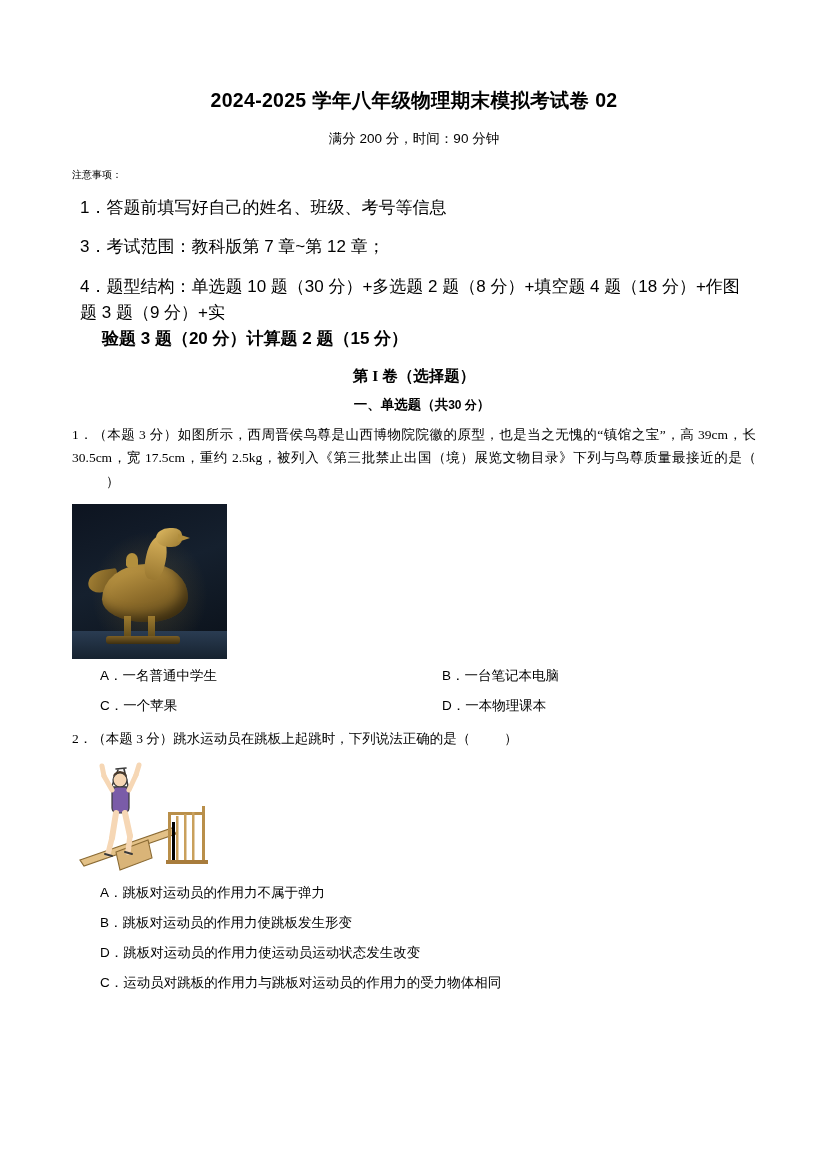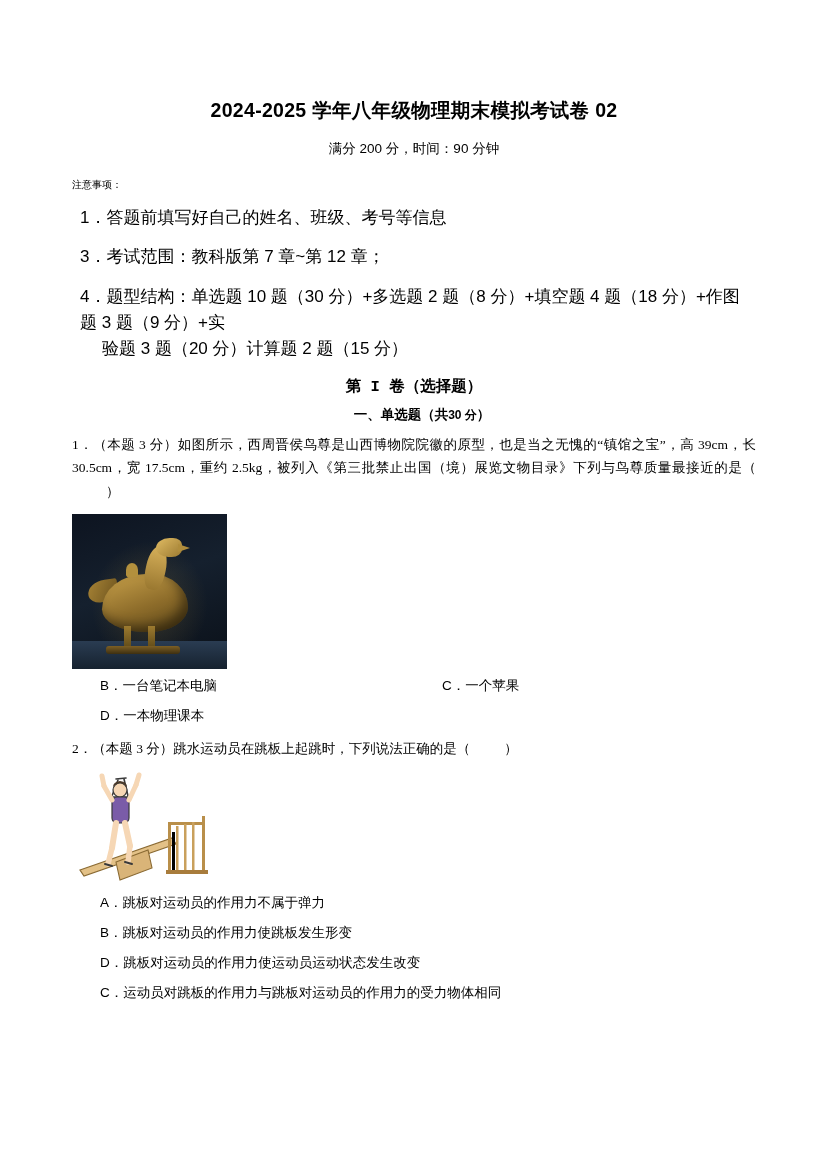--- a/index.html
+++ b/index.html
@@ -19,21 +19,21 @@
     position: absolute;
     left: 0; top: 0;
     width: 827px;
     height: 1169px;
     padding: 0;
     box-sizing: border-box;
   }
   .content {
     position: absolute;
     left: 72px;
-    top: 97px;
+    top: 87px;
     width: 684px;
   }
   .doc-title {
     text-align: center;
     font-size: 19.5px;
     font-weight: bold;
     letter-spacing: 0.3px;
     margin: 0 0 16px 0;
     font-family: "Liberation Sans", "DejaVu Sans", sans-serif;
   }
@@ -50,27 +50,28 @@
   }
   .notice-item {
     font-size: 17px;
     margin: 0 0 13px 8px;
     line-height: 1.55;
     font-family: "Liberation Sans", "DejaVu Sans", sans-serif;
   }
   .notice-item .cont {
     display: block;
     padding-left: 22px;
+    font-weight: bold;
   }
   .section-title {
     text-align: center;
     font-size: 15.5px;
     font-weight: bold;
     margin: 8px 0 9px 0;
-    font-family: Liberation Mono, monospace;
+    font-family: Liberation Serif, serif;
   }
   .group-title {
     font-size: 13.5px;
     font-weight: bold;
     margin: 0 0 9px 16px;
     font-family: "Liberation Sans", "DejaVu Sans", sans-serif;
     text-align: center;
   }
   .group-title .small {
     font-size: 12px;
@@ -236,20 +237,21 @@
         <div class="neck"></div>
         <div class="head"></div>
         <div class="beak"></div>
         <div class="leg1"></div>
         <div class="leg2"></div>
         <div class="base"></div>
       </div>
     </div>
 
     <div class="options-2col">
+      <div class="opt">A．一名普通中学生</div>
       <div class="opt">B．一台笔记本电脑</div>
       <div class="opt">C．一个苹果</div>
       <div class="opt">D．一本物理课本</div>
     </div>
 
     <div class="question">
       <span>2．（本题 3 分）跳水运动员在跳板上起跳时，下列说法正确的是（</span><span class="q-blank"></span><span>）</span>
     </div>
 
     <div class="figure-wrap">

